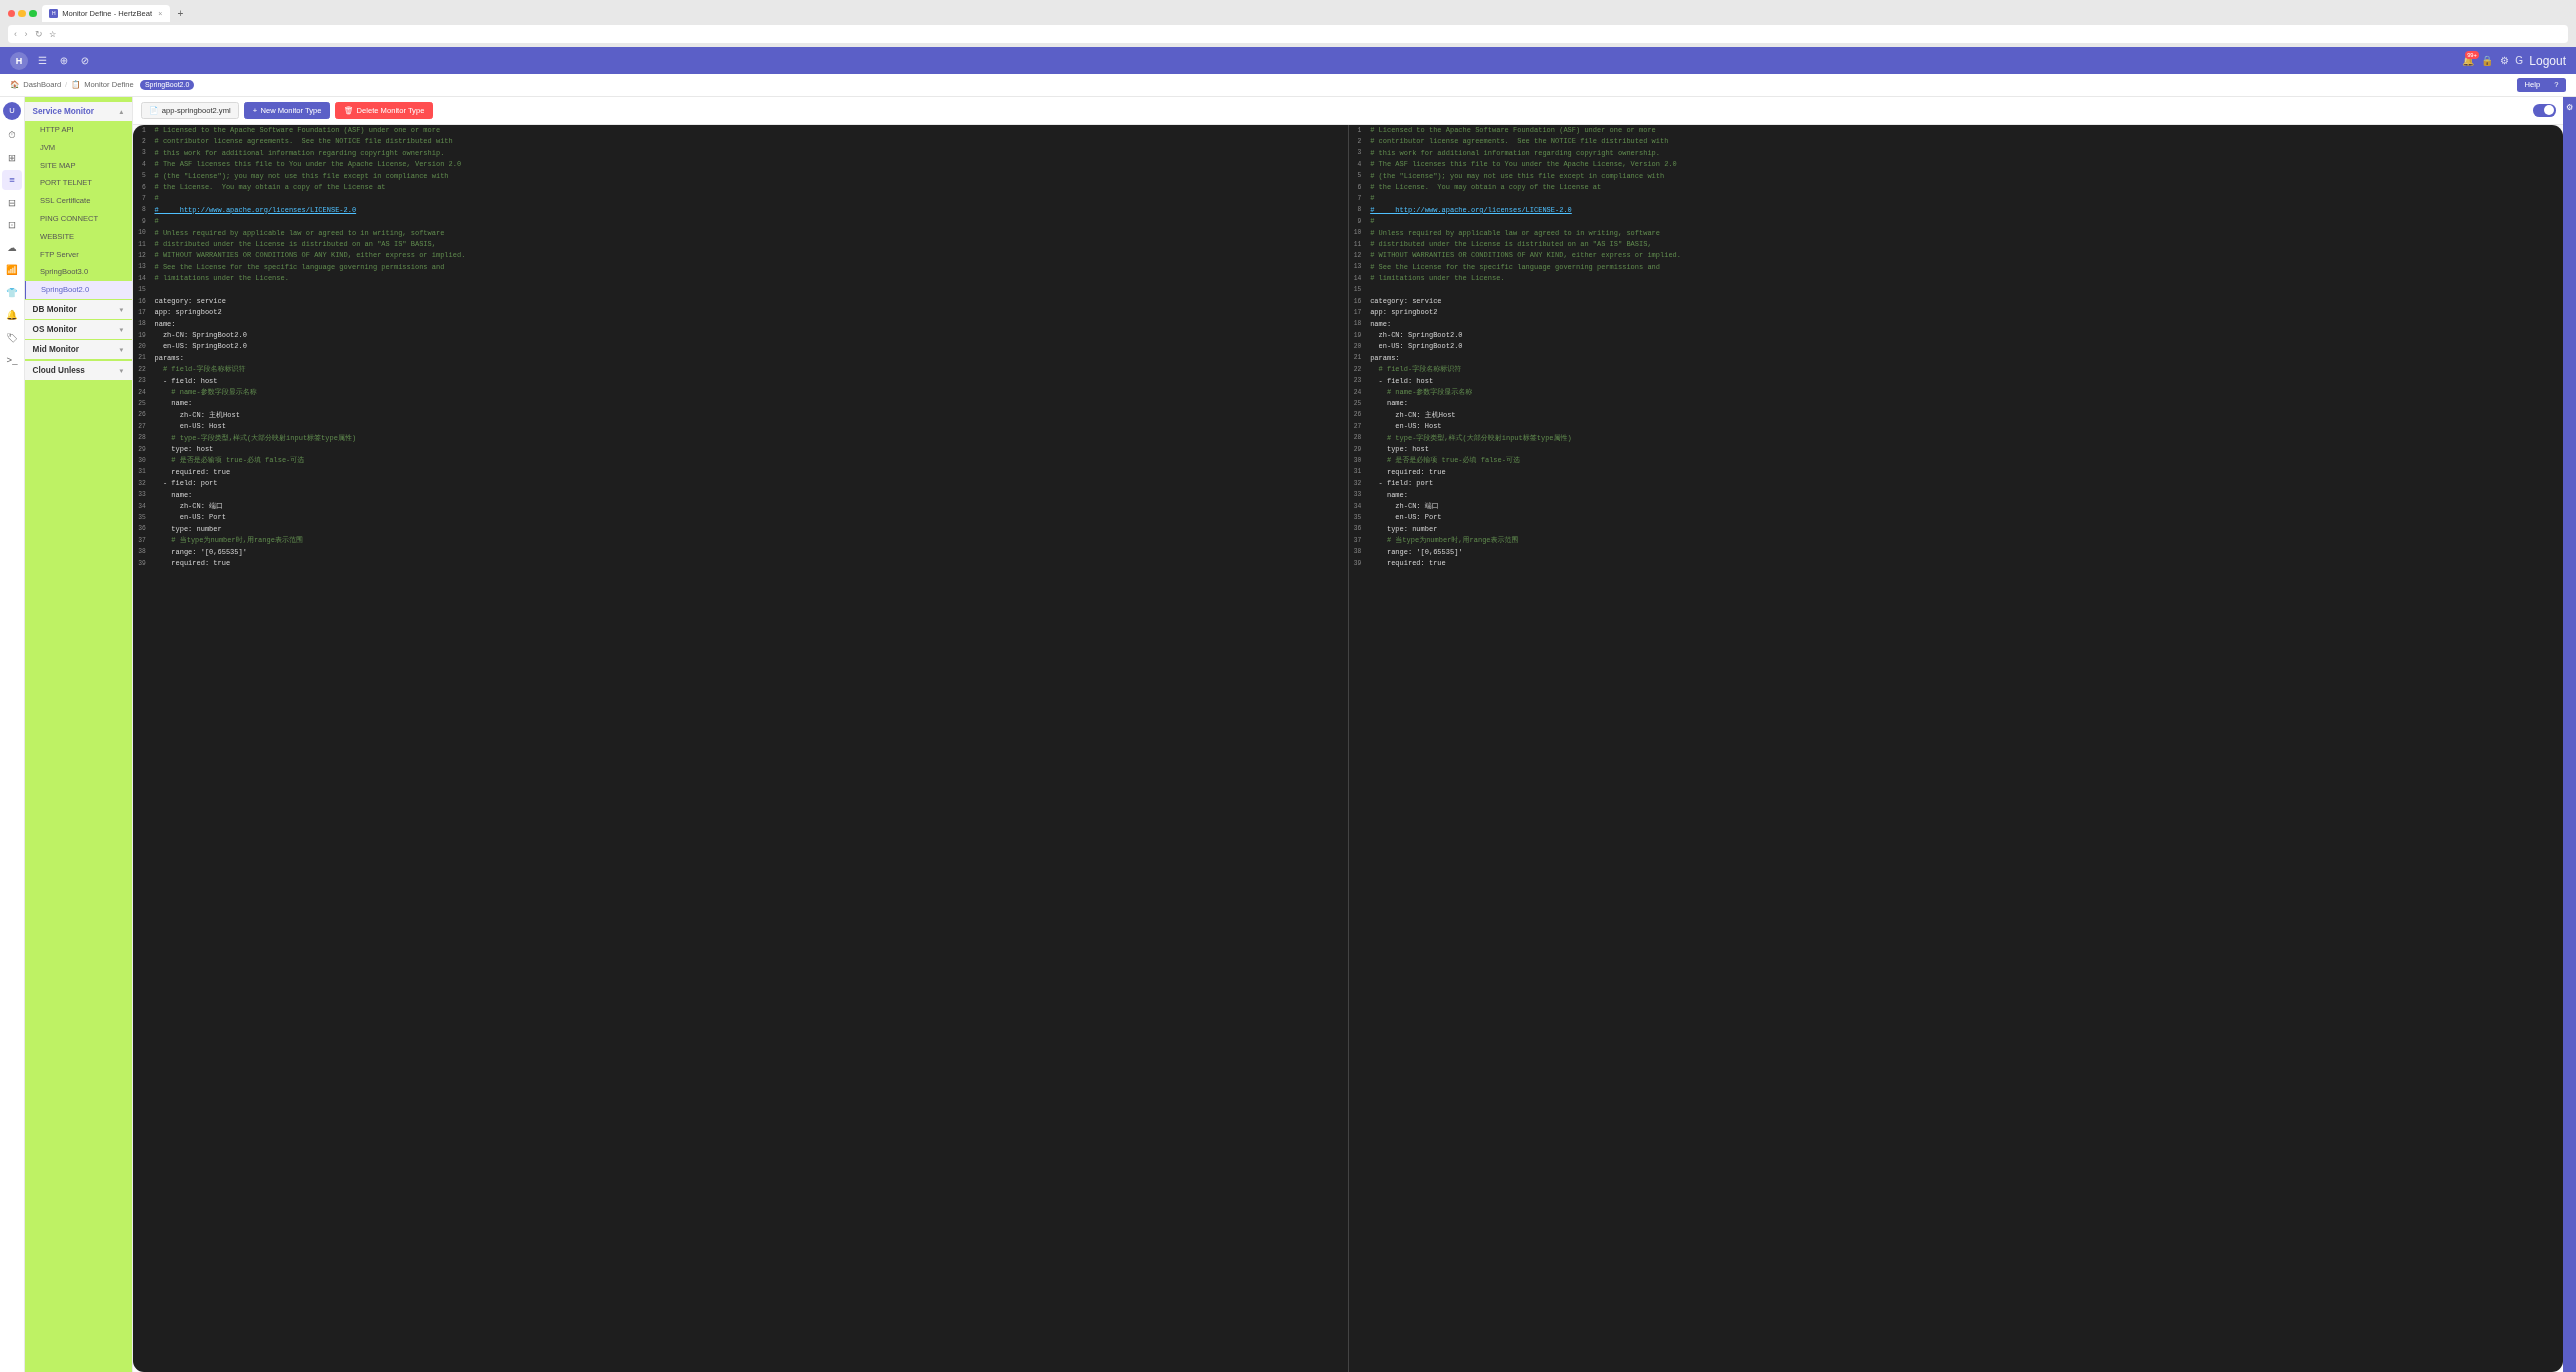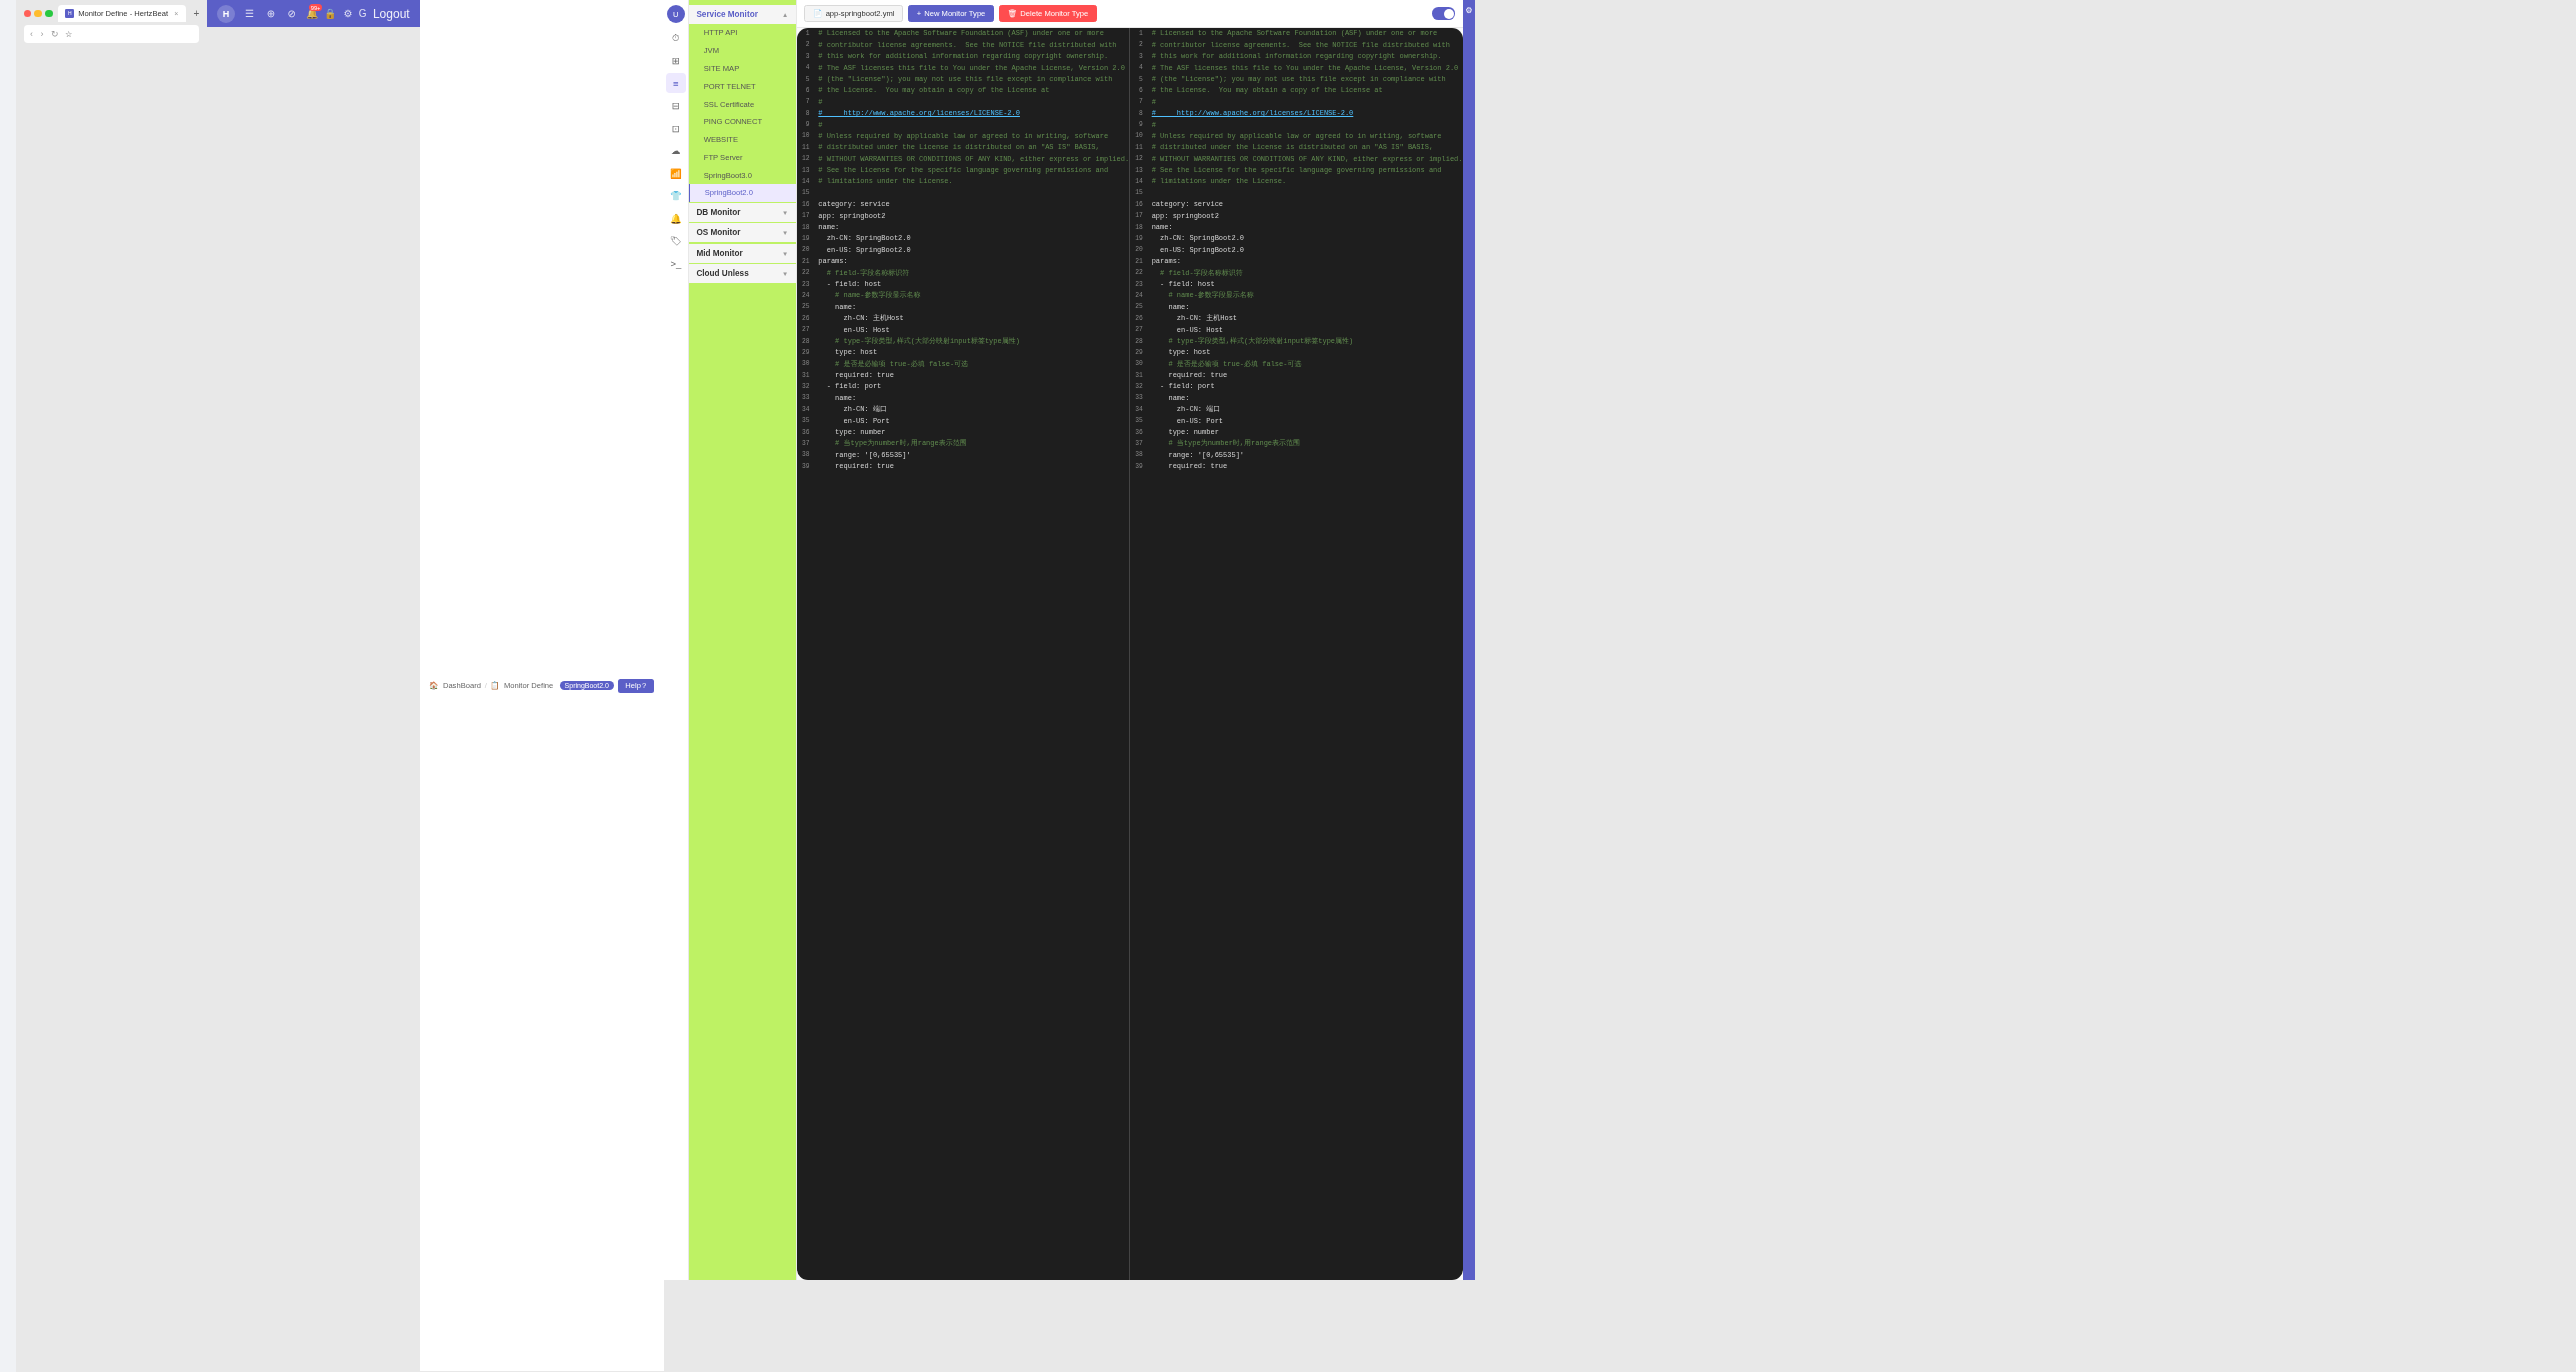--- a/index.html
+++ b/index.html
@@ -33,21 +33,21 @@
     .notif-badge { position: relative; cursor: pointer; }
     .badge { background: #ff4d4f; color: white; font-size: 5.7px; padding: 0.6px 1.9px; border-radius: 5px; position: absolute; top: -3.8px; right: -3.8px; }
     .header-right-icon { color: rgba(255,255,255,0.8); font-size: 10px; cursor: pointer; }
     .logout-btn { color: rgba(255,255,255,0.9); font-size: 12px; cursor: pointer; }
 
     
     .breadcrumb-bar { background: white; padding: 3.8px 10px; display: flex; align-items: center; gap: 3.8px; border-bottom: 0.6px solid #e8e8e8; }
     .breadcrumb-item { font-size: 7.6px; color: #666; cursor: pointer; display: flex; align-items: center; gap: 2.5px; }
     .breadcrumb-sep { color: #ccc; font-size: 7.6px; }
     .breadcrumb-tag { background: #5b5fc7; color: white; font-size: 7px; padding: 1.3px 5px; border-radius: 6.3px; margin-left: 2.5px; }
-    .help-btn { margin-left: auto; background: #5b5fc7; color: white; border: none; border-radius: 2.5px; padding: 2.5px 7.6px; font-size: 7.6px; cursor: pointer; display: flex; align-items: center; gap: 1px; }
+    .help-btn { margin-left: auto; background: #5b5fc7; color: white; border: none; border-radius: 2.5px; padding: 2.5px 7.6px; font-size: 7.6px; cursor: pointer; display: flex; align-items: center; gap: 14px; }
 
     
     .main-layout { display: flex; height: calc(100vh - 27px - 18px - 27px - 20px); overflow: hidden; }
 
     
     .sidebar-icons { width: 25px; background: white; border-right: 0.6px solid #e8e8e8; display: flex; flex-direction: column; align-items: center; padding: 5px 0; gap: 2.5px; }
     .sidebar-icon-item { width: 20px; height: 20px; display: flex; align-items: center; justify-content: center; border-radius: 3.8px; cursor: pointer; color: #666; font-size: 9.5px; }
     .sidebar-icon-item.active { background: #ede9fe; color: #5b5fc7; }
     .sidebar-avatar { width: 18px; height: 18px; border-radius: 50%; background: #5b5fc7; display: flex; align-items: center; justify-content: center; color: white; font-size: 7.6px; margin-bottom: 2.5px; }
 
@@ -78,21 +78,21 @@
     .editor-pane + .editor-pane { border-left: 1.3px solid #444; }
 
     .code-line { display: flex; min-height: 11.4px; }
     .line-num { color: #858585; min-width: 19px; text-align: right; padding-right: 6.3px; user-select: none; font-size: 6.3px; padding-top: 0.6px; }
     .line-content { color: #d4d4d4; white-space: pre; padding-left: 2.5px; flex: 1; }
     .line-content.comment { color: #608b4e; }
     .line-content.link { color: #4fc1ff; text-decoration: underline; }
 
     .settings-sidebar { width: 12.7px; background: #5b5fc7; display: flex; align-items: flex-start; justify-content: center; padding-top: 5px; cursor: pointer; color: white; font-size: 8.2px; }
 
-    .outer-wrapper { display: flex; flex-direction: row; height: 100vh; background: #e8e8e8; margin-left: 16px; }
+    .outer-wrapper { display: flex; flex-direction: column; height: 100vh; background: #e8e8e8; }
   </style>
 </head>
 <body>
 
 <div class="outer-wrapper">
 
   <div class="browser-chrome">
     <div class="browser-titlebar">
       <div class="traffic-lights">
         <div class="traffic-light tl-red"></div>

